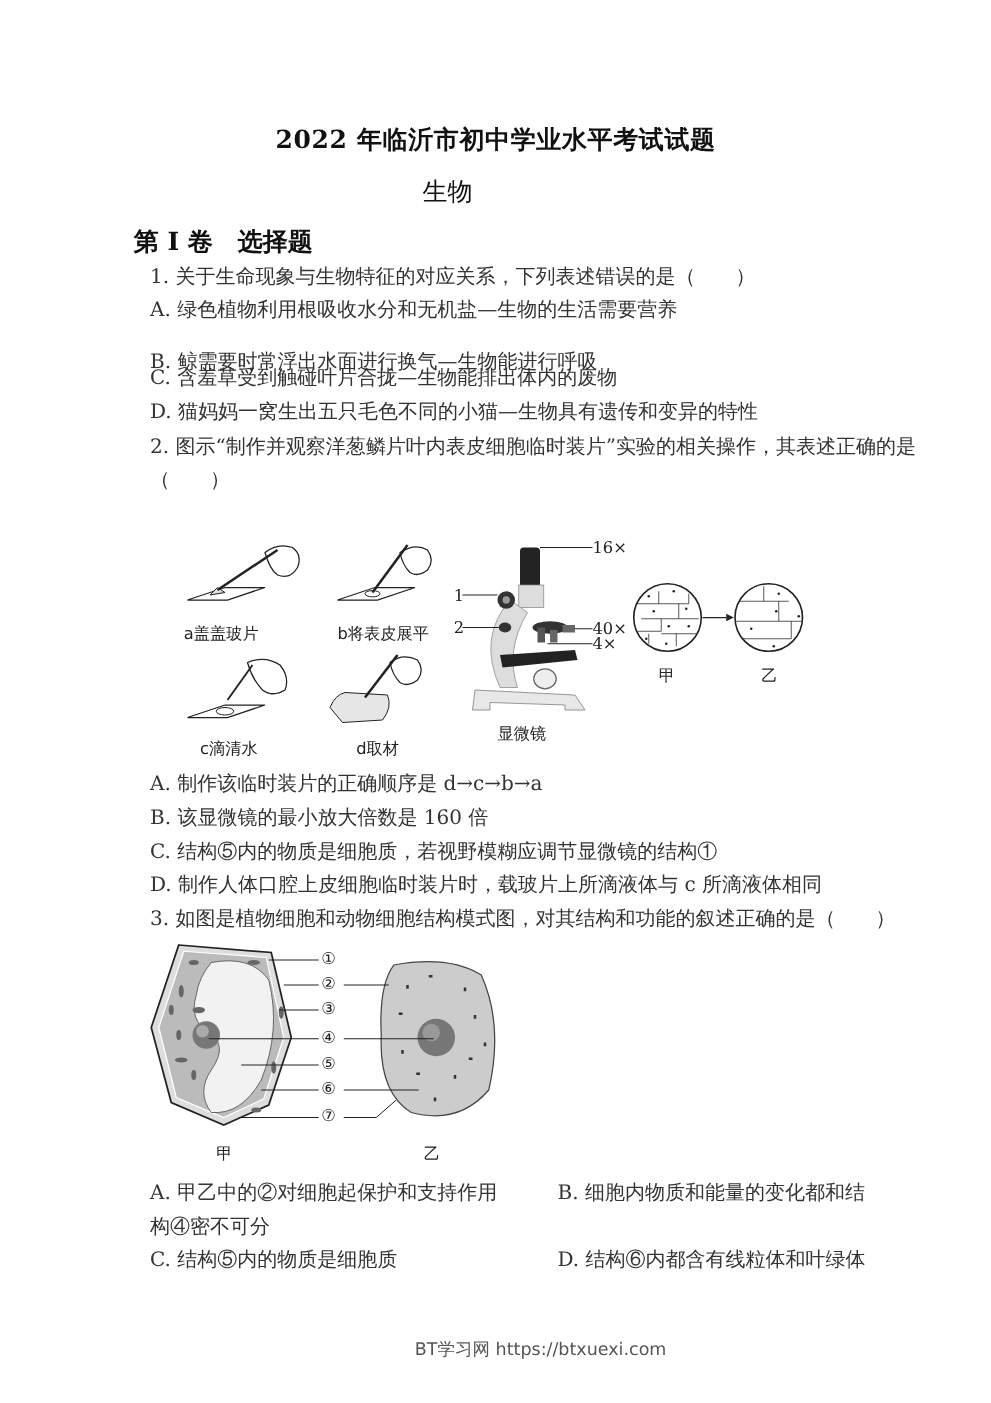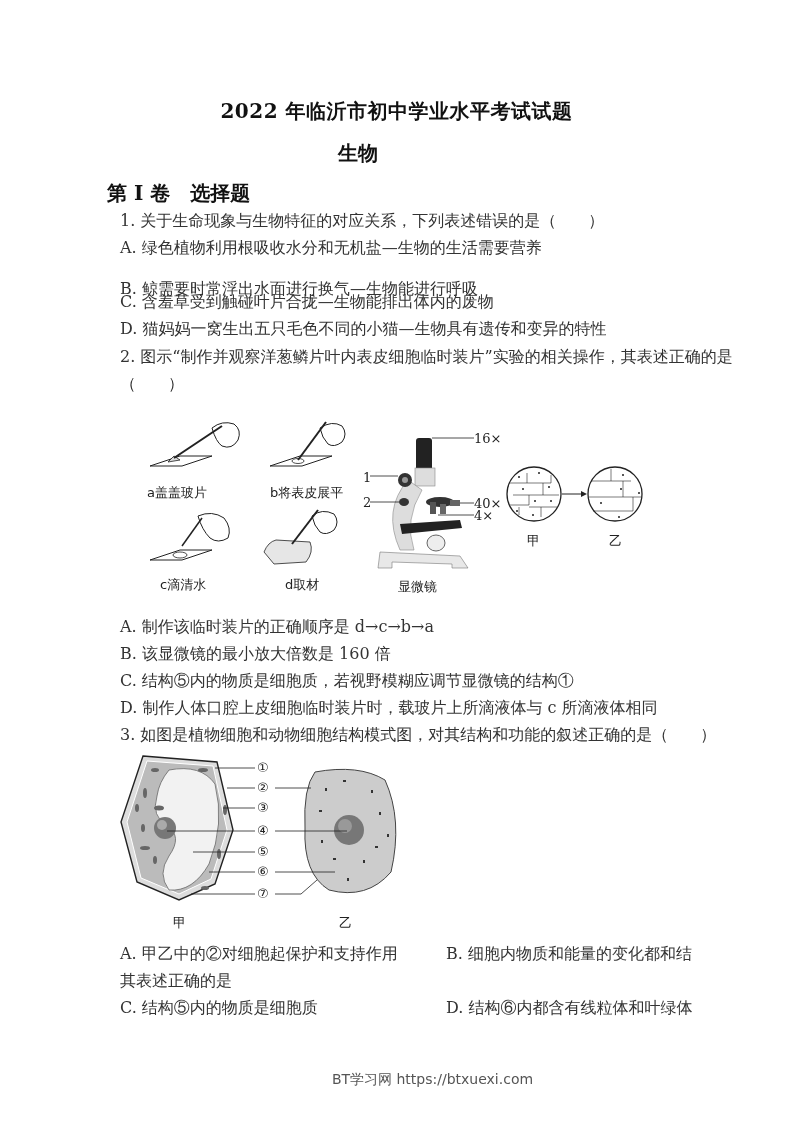--- a/index.html
+++ b/index.html
@@ -1,20 +1,20 @@
 <!DOCTYPE html>
 <html><head>
 <meta charset="utf-8">
 <style>
   html, body { margin: 0; padding: 0; background: #ffffff; }
   body { width: 793px; height: 1122px; position: relative; overflow: hidden;
          font-family: "DejaVu Serif", "Liberation Serif", serif; color: #222; }
   .abs { position: absolute; }
   .title { left: 0; width: 793px; text-align: center; top: 98px; font-size: 20px; font-weight: bold; color: #111; letter-spacing: 0.5px; }
-  .subject { left: 0; width: 716px; text-align: center; top: 140px; font-size: 20px; font-weight: bold; color: #111; }
+  .subject { left: 0; width: 716px; text-align: center; top: 140px; font-size: 20px; font-weight: normal; color: #111; }
   .section { left: 107px; top: 180px; font-size: 20px; font-weight: bold; color: #111; text-align: center; }
   .line { left: 120px; font-size: 16px; color: #333; white-space: nowrap; }
   .footer { left: 0; width: 793px; text-align: center; top: 1071px; font-size: 14px; color: #555;
             font-family: "DejaVu Sans", "Liberation Sans", sans-serif; padding-left: 36px; }
   .fig-label { font-family: "DejaVu Sans", "Liberation Sans", sans-serif; font-size: 13px; color: #222; white-space: nowrap; }
   .small-label { font-family: "DejaVu Serif", serif; font-size: 13px; color: #222; }
 </style>
 </head>
 <body>
 
@@ -24,21 +24,21 @@
 
 <div class="abs line" style="top:211px">1. 关于生命现象与生物特征的对应关系，下列表述错误的是（　　）</div>
 <div class="abs line" style="top:238px">A. 绿色植物利用根吸收水分和无机盐—生物的生活需要营养</div>
 <div class="abs line" style="top:279px">B. 鲸需要时常浮出水面进行换气—生物能进行呼吸</div>
 <div class="abs line" style="top:292px">C. 含羞草受到触碰叶片合拢—生物能排出体内的废物</div>
 <div class="abs line" style="top:319px">D. 猫妈妈一窝生出五只毛色不同的小猫—生物具有遗传和变异的特性</div>
 
 <div class="abs line" style="top:347px">2. 图示“制作并观察洋葱鳞片叶内表皮细胞临时装片”实验的相关操作，其表述正确的是</div>
 <div class="abs line" style="top:374px">（　　）</div>
 
-<div class="abs" style="left:140px; top:418px; width:225px; height:180px">
+<div class="abs" style="left:140px; top:432px; width:225px; height:180px">
 
   <svg class="abs" style="left:0; top:0" width="110" height="60">
     <polygon points="10,48 40,38 72,38 42,48" fill="none" stroke="#222" stroke-width="1"></polygon>
     <path d="M28,44 L34,38 L40,42 Z" fill="#ddd" stroke="#222" stroke-width="0.8"></path>
     <line x1="34" y1="40" x2="82" y2="8" stroke="#222" stroke-width="2"></line>
     <path d="M72,10 q10,-8 22,-4 q8,6 4,16 q-6,10 -16,6 q-6,-4 -10,-18z" fill="none" stroke="#222" stroke-width="1"></path>
   </svg>
   <div class="abs fig-label" style="left:7px; top:66px">a盖盖玻片</div>
 
   <svg class="abs" style="left:120px; top:0" width="110" height="60">
@@ -207,17 +207,17 @@
   <div class="abs fig-label" style="left:142px; top:75px">④</div>
   <div class="abs fig-label" style="left:142px; top:96px">⑤</div>
   <div class="abs fig-label" style="left:142px; top:116px">⑥</div>
   <div class="abs fig-label" style="left:142px; top:138px">⑦</div>
   <div class="abs fig-label" style="left:58px; top:166px">甲</div>
   <div class="abs fig-label" style="left:224px; top:166px">乙</div>
 </div>
 
 <div class="abs line" style="top:944px">A.  甲乙中的②对细胞起保护和支持作用</div>
 <div class="abs line" style="left:446px; top:944px">B.  细胞内物质和能量的变化都和结</div>
-<div class="abs line" style="top:971px">其表述正确的是</div>
+<div class="abs line" style="top:971px">构④密不可分</div>
 <div class="abs line" style="top:998px">C.  结构⑤内的物质是细胞质</div>
 <div class="abs line" style="left:446px; top:998px">D.  结构⑥内都含有线粒体和叶绿体</div>
 
 <div class="abs footer">BT学习网 https://btxuexi.com</div>
 
 </body></html>

